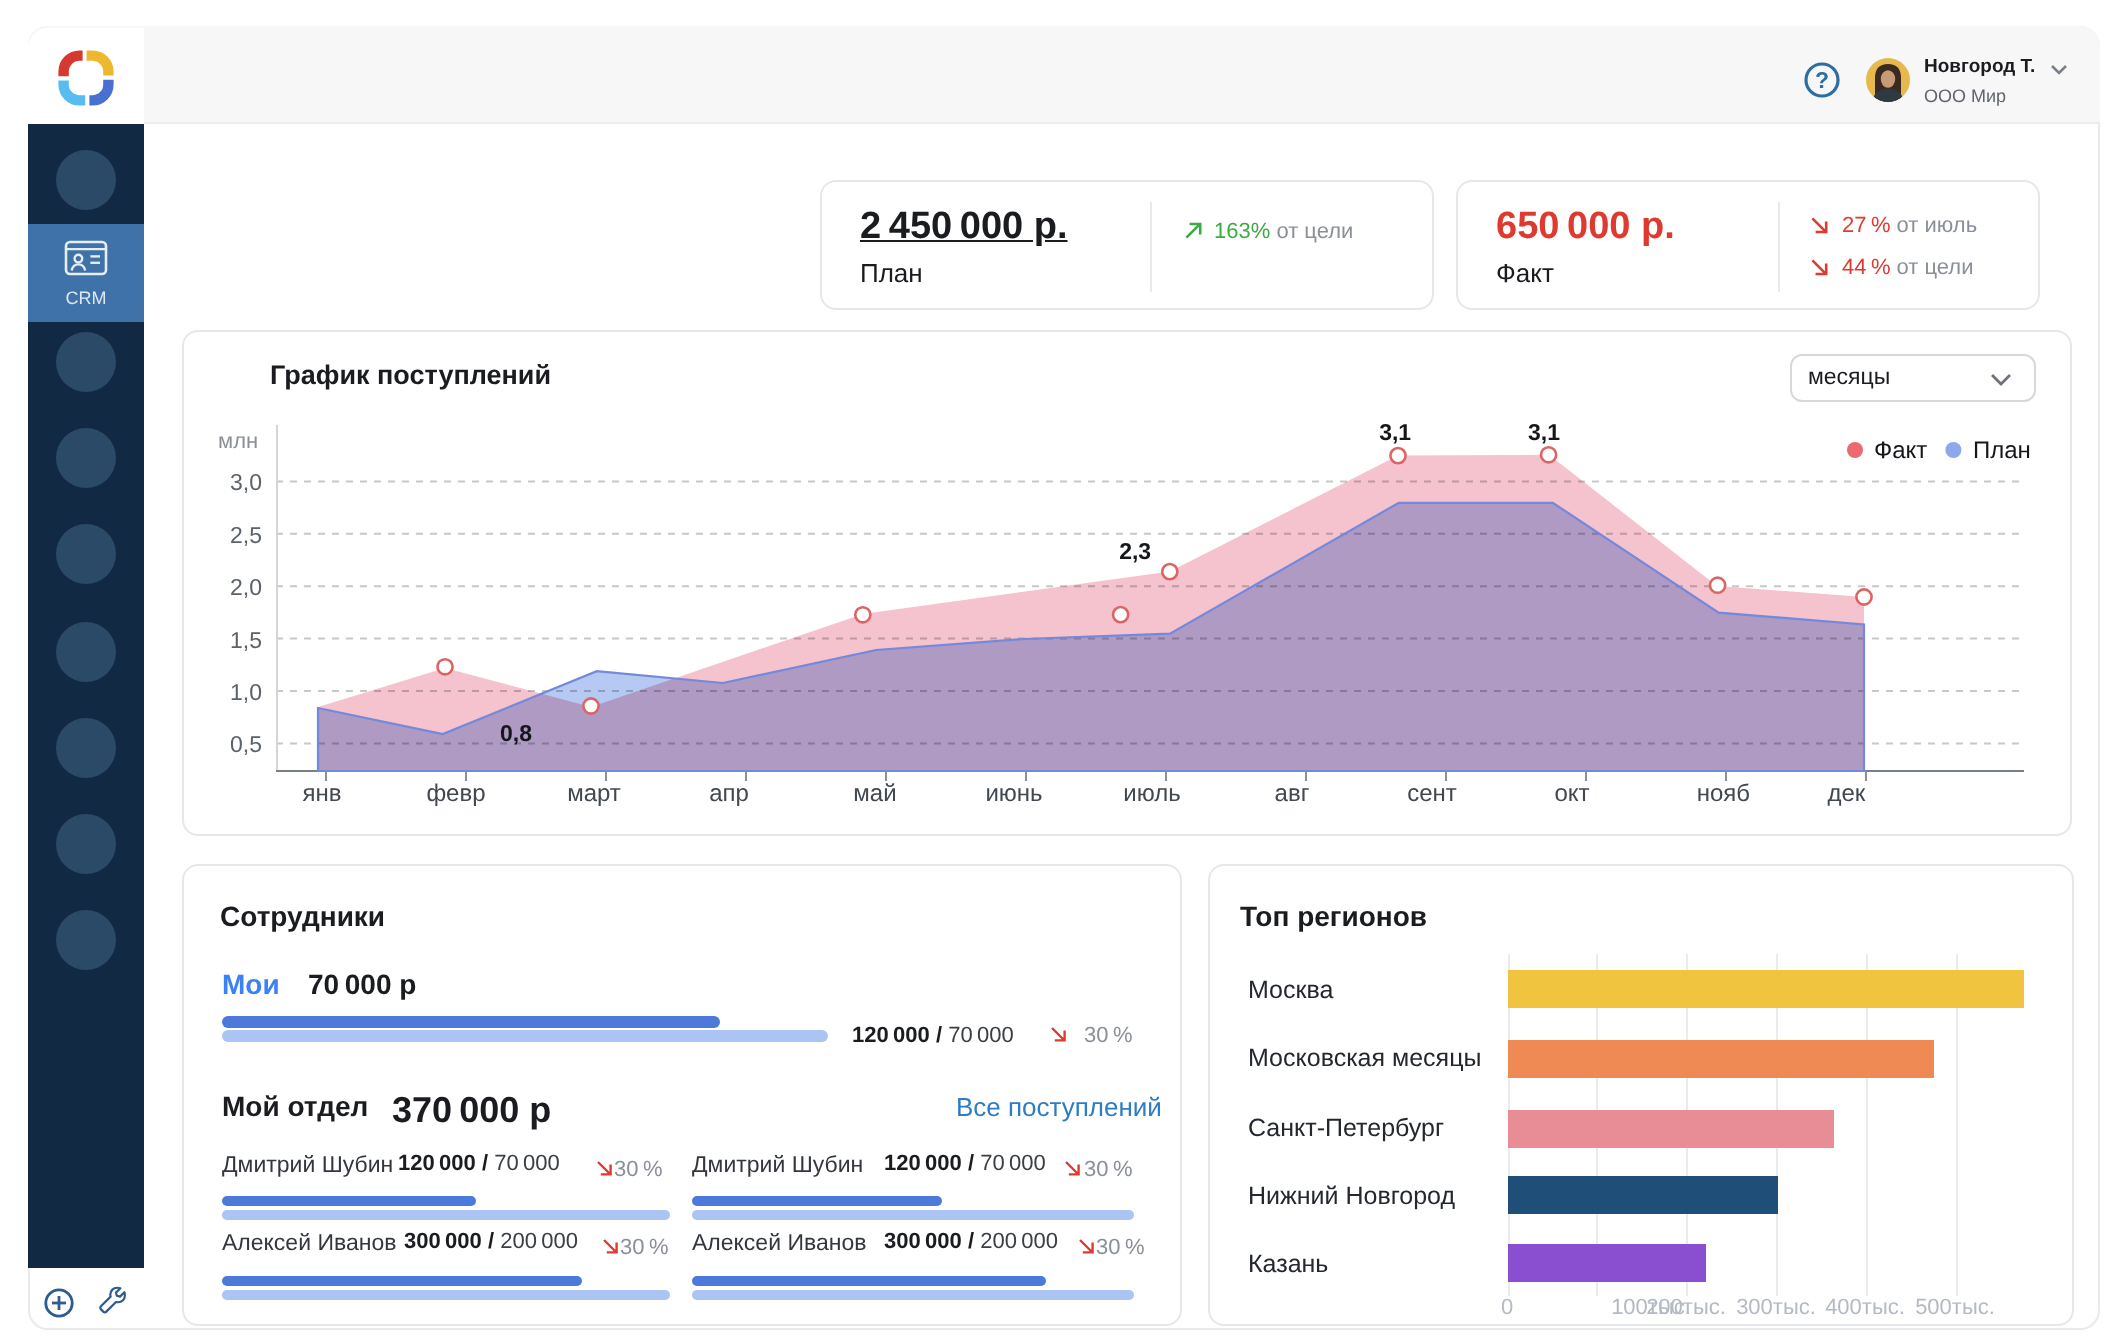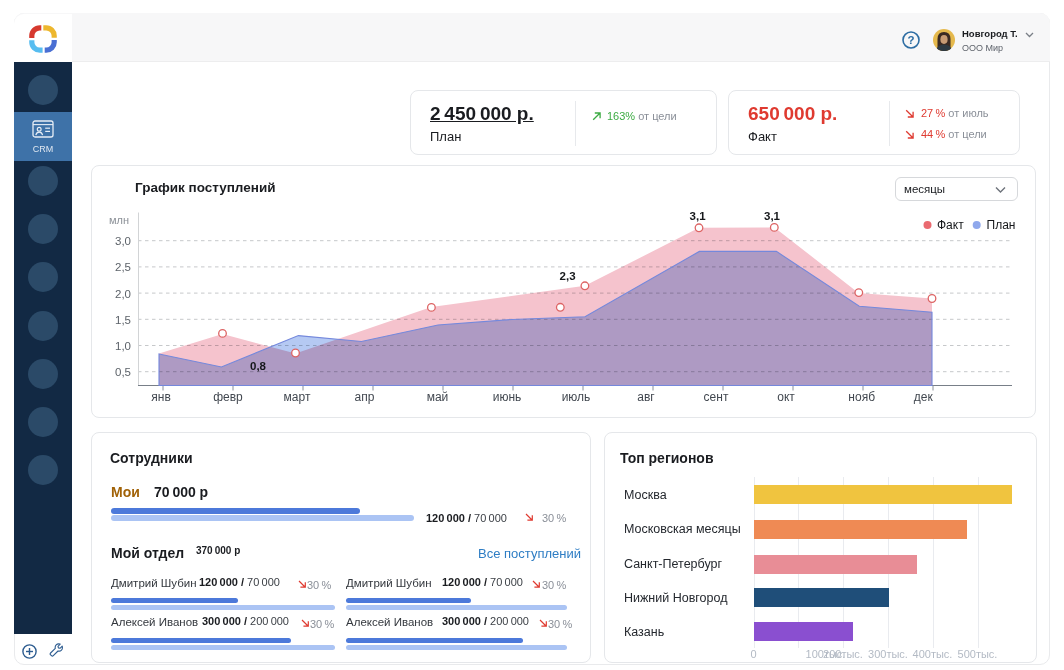--- a/index.html
+++ b/index.html
@@ -208,33 +208,33 @@
     </g>
 
     <circle cx="836.5" cy="60" r="4" fill="#ea6a70"></circle>
     <text x="846" y="64" font-family="Liberation Sans" font-size="12" fill="#15171a">Факт</text>
     <circle cx="885.7" cy="60" r="4" fill="#8fa8ec"></circle>
     <text x="895.5" y="64" font-family="Liberation Sans" font-size="12" fill="#15171a">План</text>
   </svg>
 
   <div class="card" style="left:91px; top:432px; width:500px; height:231px;padding-left:20px;">
     <div class="abs" style="left:18px; top:17px; font-size:14px; font-weight:bold; color:#1a1c20;">Сотрудники</div>
-    <div class="abs" style="left:19px; top:51px; font-size:14px; font-weight:bold; color:#a16207;">Мои</div>
+    <div class="abs" style="left:19px; top:51px; font-size:14px; font-weight:bold; color:#3b82f6;">Мои</div>
     <div class="abs" style="left:62px; top:51px; font-size:14px; font-weight:bold; color:#1a1c20;">70 000 р</div>
     <div class="barD" style="left:19px; top:75px; width:249px;"></div>
     <div class="barL" style="left:19px; top:82px; width:303px;"></div>
     <div class="abs" style="left:334px; top:79px; font-size:11px;"><b style="color:#1a1c20;">120 000 /</b> <span style="color:#3c4046;">70 000</span></div>
     <div class="abs" style="left:433px; top:80px;">
         <svg style="display:block;" width="9" height="8" viewBox="0 0 9 8">
           <path d="M 1 1 L 7 7 M 2.4 7.2 L 7.3 7.2 L 7.3 2.3" fill="none" stroke="#df3a30" stroke-width="1.2"></path>
         </svg>
       </div>
     <div class="abs gray" style="left:450px; top:79px; font-size:11px;">30 %</div>
     <div class="abs" style="left:19px; top:112px; font-size:14px; font-weight:bold; color:#1a1c20;">Мой отдел</div>
-    <div class="abs" style="left:104px; top:112px; font-size:10px; font-weight:bold; color:#1a1c20;">370 000 р</div>
+    <div class="abs" style="left:104px; top:112px; font-size:18px; font-weight:bold; color:#1a1c20;">370 000 р</div>
     <div class="abs" style="left:386px; top:113px; font-size:13px; color:#2e7dc4;">Все поступлений</div>
 
     <div class="abs ename" style="left:19px; top:144px;">Дмитрий Шубин</div>
     <div class="abs eval" style="left:107px; top:143px;">120 000 / <span class="evalg">70 000</span></div>
     <div class="abs" style="left:206px; top:147px;">
         <svg style="display:block;" width="9" height="8" viewBox="0 0 9 8">
           <path d="M 1 1 L 7 7 M 2.4 7.2 L 7.3 7.2 L 7.3 2.3" fill="none" stroke="#df3a30" stroke-width="1.2"></path>
         </svg>
       </div>
     <div class="abs gray" style="left:215px; top:146px; font-size:11px;">30 %</div>

